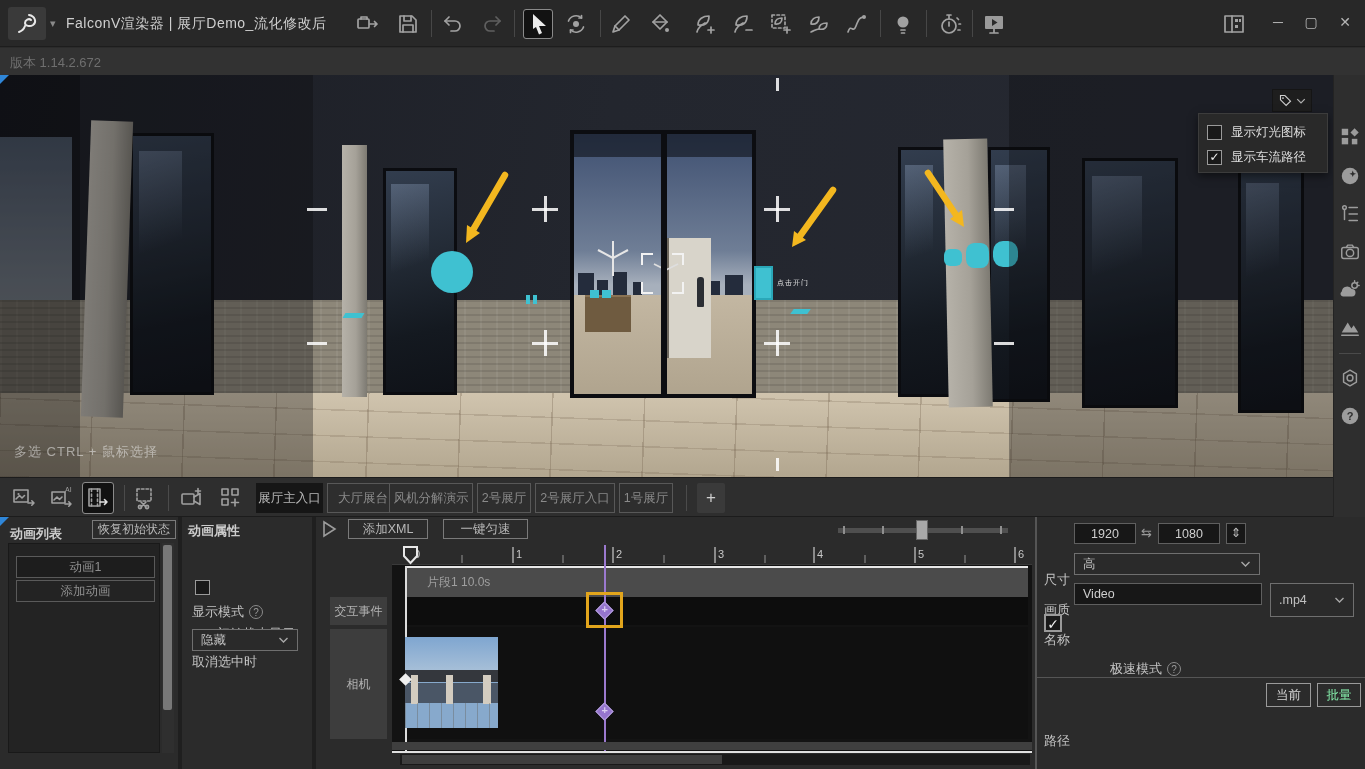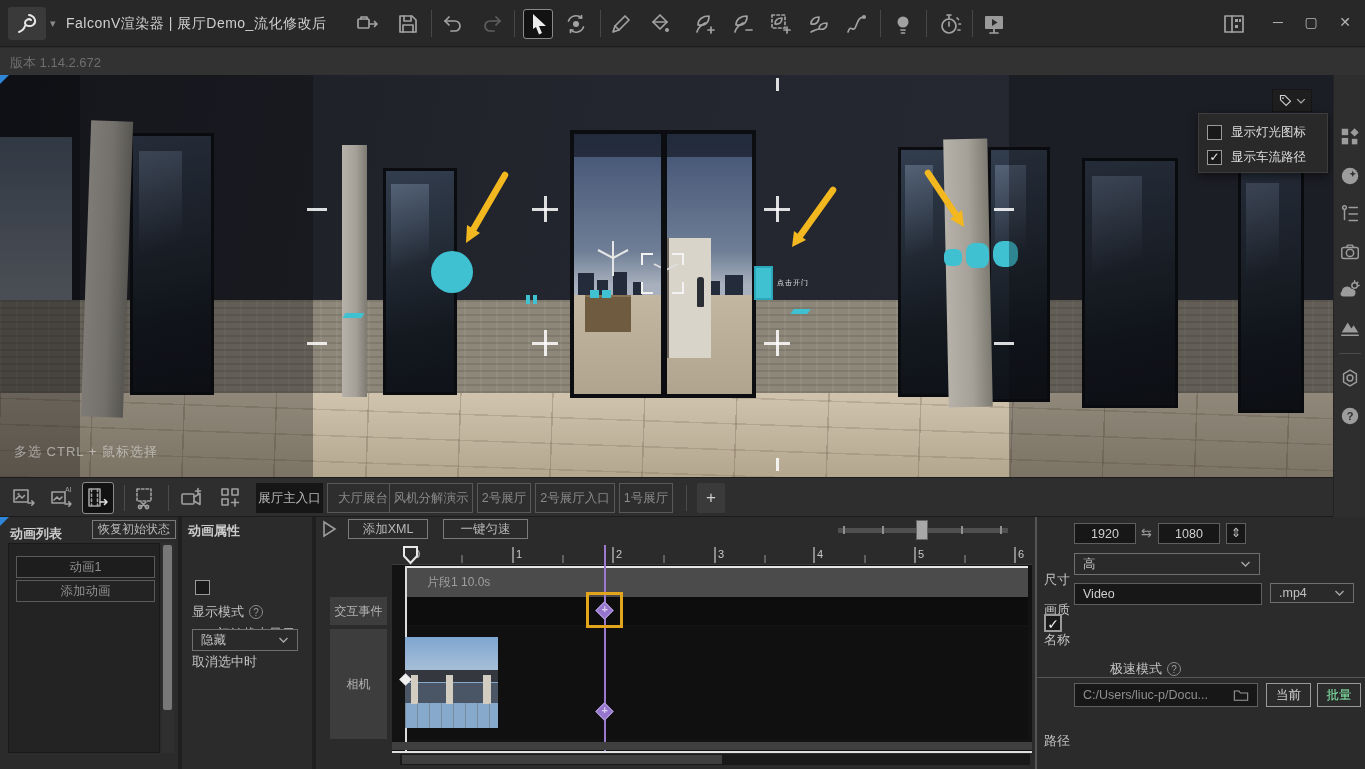--- a/index.html
+++ b/index.html
@@ -640,36 +640,30 @@
     <div class="abs lbl" style="left:1044px;top:40px">画质</div>
     <div class="abs select-box" style="left:1074px;top:36px;width:186px;height:22px">
       <span>高</span>
       <svg width="11" height="8" viewBox="0 0 16 12">
           <polyline points="2,3 8,9 14,3" stroke="#a8a8a8" stroke-width="2" fill="none"></polyline>
         </svg>
     </div>
 
     <div class="abs lbl" style="left:1044px;top:70px">名称</div>
     <input class="abs inputv" style="left: 1074px; top: 66px; width: 188px; height: 22px;" value="Video">
-    <div class="abs select-box" style="left:1270px;top:66px;width:84px;height:20px">
+    <div class="abs select-box" style="left:1270px;top:66px;width:84px;height:34px">
       <span>.mp4</span>
       <svg width="11" height="8" viewBox="0 0 16 12">
           <polyline points="2,3 8,9 14,3" stroke="#a8a8a8" stroke-width="2" fill="none"></polyline>
         </svg>
     </div>
 
     <div class="abs cbx" style="left:1044px;top:97px;width:18px;height:18px;font-size:14px;line-height:16px;border-width:2px">✓</div>
     <div class="abs lbl" style="left:1110px;top:99px">
       <span>极速模式</span><span class="helpc">?</span>
     </div>
 
     <div class="abs" style="left:1037px;top:160px;width:328px;height:1px;background:#555"></div>
     <div class="abs lbl" style="left:1044px;top:171px">路径</div>
-    <div class="abs inputv" style="left:1074px;top:166px;width:184px;height:24px;color:#8f8f8f;line-height:22px;display:flex;align-items:center;justify-content:space-between">
-      <span>C:/Users/liuc-p/Docu...</span>
-      <svg width="16" height="14" viewBox="0 0 24 20">
-          <path d="M2 4h7l2 3h11v11H2z" stroke="#9a9a9a" stroke-width="1.6" fill="none"></path>
-        </svg>
-    </div>
     <div class="abs btn" style="left:1266px;top:166px;width:45px;height:24px;border-color:#9a9a9a;color:#d8d8d8">当前</div>
     <div class="abs btn" style="left:1317px;top:166px;width:44px;height:24px;border-color:#9a9a9a;color:#86efac">批量</div>
   </div>
 </div>
 
 </body></html>

